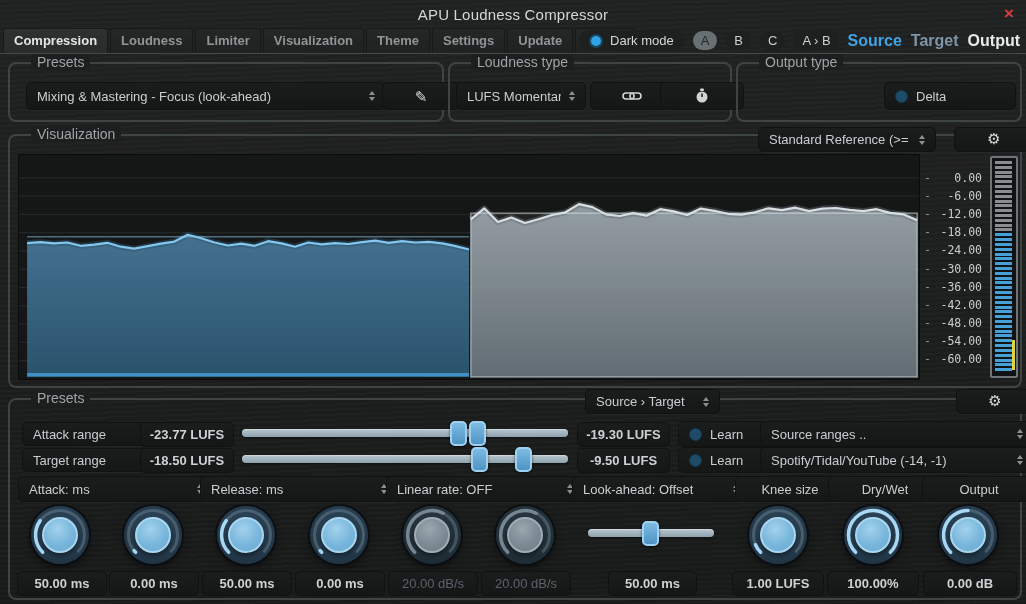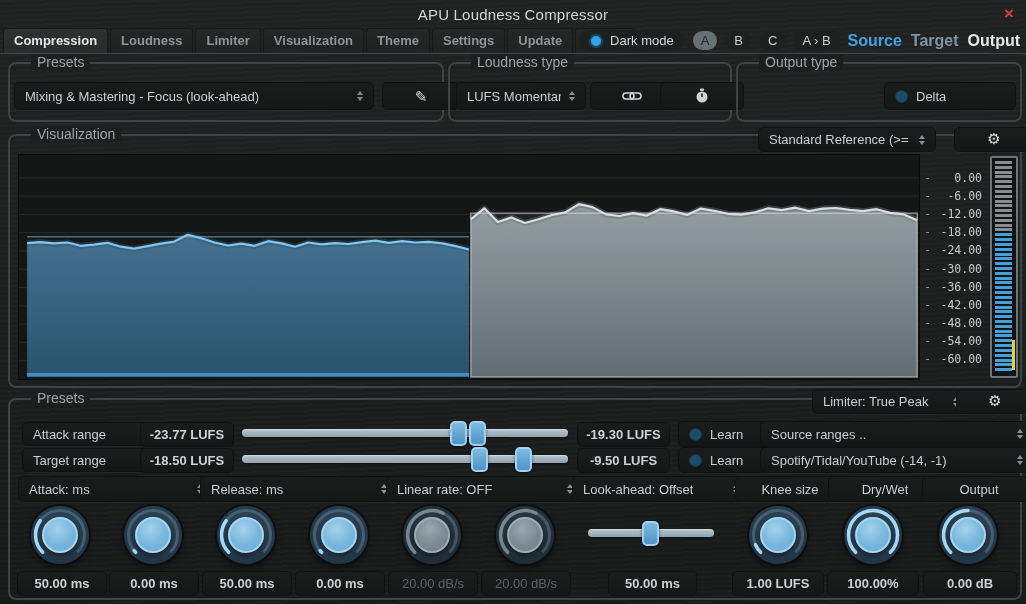--- a/index.html
+++ b/index.html
@@ -95,21 +95,21 @@
       <span class="slot">C</span>
       <span class="abcopy">A › B</span>
       <span class="mon" id="mon0" style="color: rgb(65, 163, 230);">Source</span>
       <span class="mon" id="mon1" style="color: rgb(126, 148, 168);">Target</span>
       <span class="mon" id="mon2" style="color: rgb(232, 234, 234);">Output</span>
     </div>
   </div>
 
   <div class="group" style="left:8px;top:62px;width:432px;height:56px;">
     <span class="legend">Presets</span>
-    <div class="ctl" style="left:4px;top:18px;width:338px;text-align:right;">
+    <div class="ctl" style="left:16px;top:18px;width:338px;text-align:right;">
       <span class="lbl">Mixing &amp; Mastering - Focus (look-ahead)</span>
       <span class="spin">
           <i class="up"></i>
           <i class="dn"></i>
         </span>
     </div>
     <div class="ctl center" style="left:372px;top:18px;width:56px;">
       <span class="icon">✎</span>
     </div>
   </div>
@@ -281,22 +281,22 @@
         <div class="seg" style="top: 200.545px; background: rgb(70, 160, 216);"></div>
         <div class="seg" style="top: 205.364px; background: rgb(70, 160, 216);"></div>
         <div class="seg" style="top: 210.182px; background: rgb(70, 160, 216);"></div>
         <div class="meter-marker" style="top: 182px; height: 30px; background: rgb(222, 212, 63);"></div>
       </div>
   </div>
 
   <div class="group" style="left:8px;top:398px;width:1010px;height:198px;">
     <span class="legend">Presets</span>
 
-    <div class="ctl" style="left:802px;top:-11px;width:136px;height:23px;z-index:2;">
-      <span class="lbl">Limiter: True Peak</span>
+    <div class="ctl" style="left:575px;top:-11px;width:113px;height:23px;z-index:2;">
+      <span class="lbl">Source › Target</span>
       <span class="spin">
           <i class="up"></i>
           <i class="dn"></i>
         </span>
     </div>
     <div class="ctl center" style="left:946px;top:-11px;width:56px;height:23px;z-index:2;">
       <span class="icon" style="font-family:'DejaVu Sans',sans-serif;">⚙</span>
     </div>
 
     <div class="ctl" style="left:12px;top:22px;width:108px;height:22px;">

